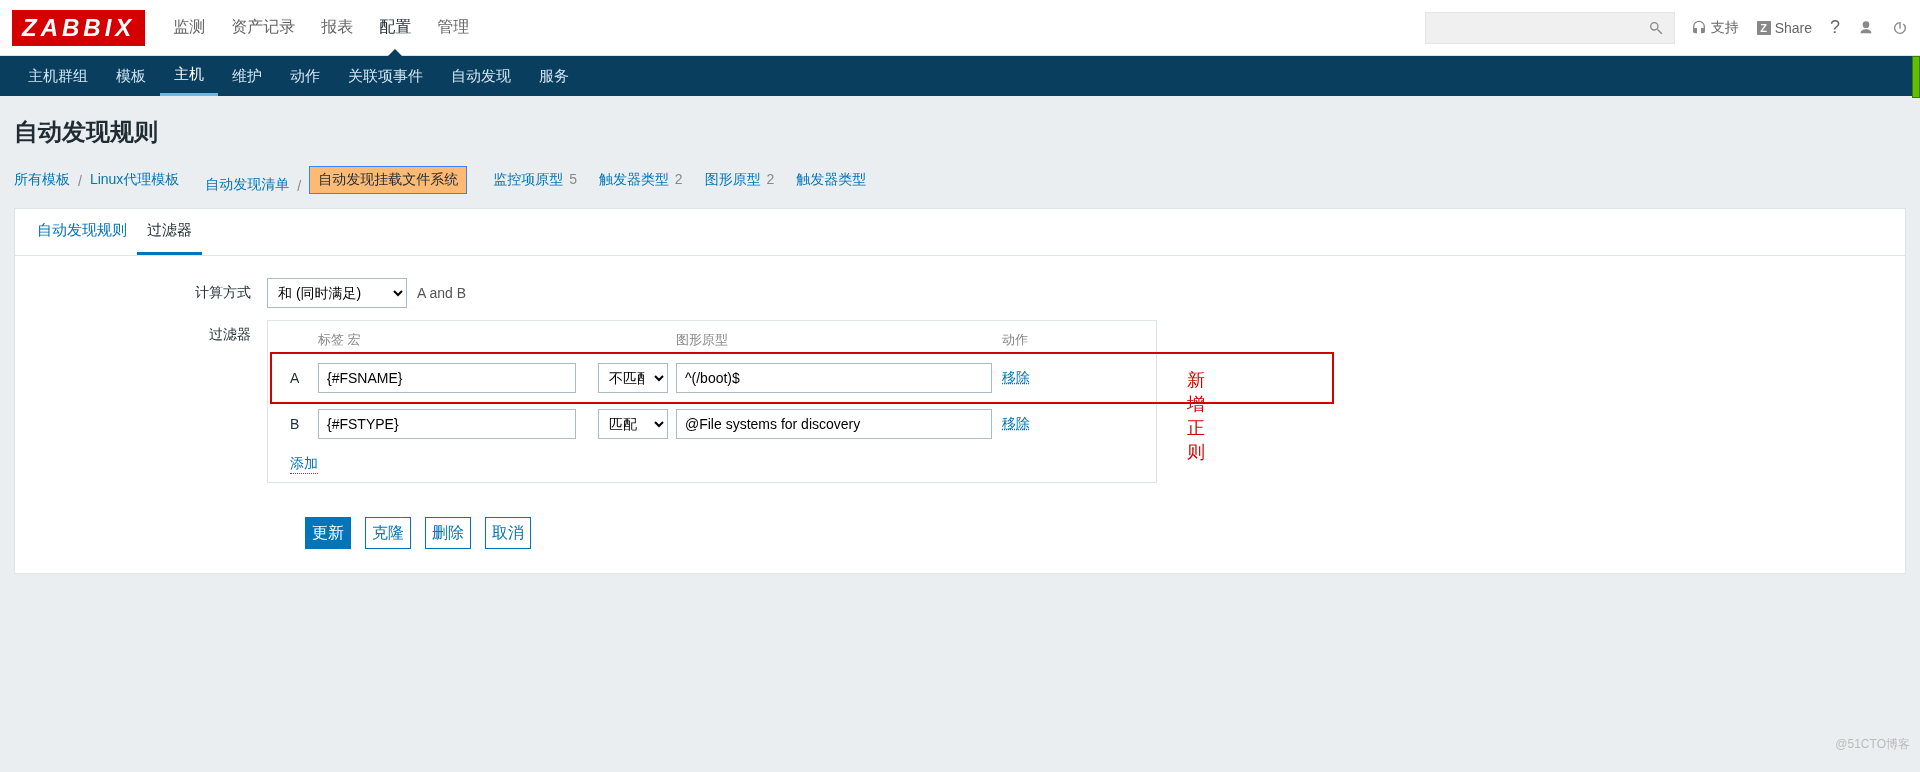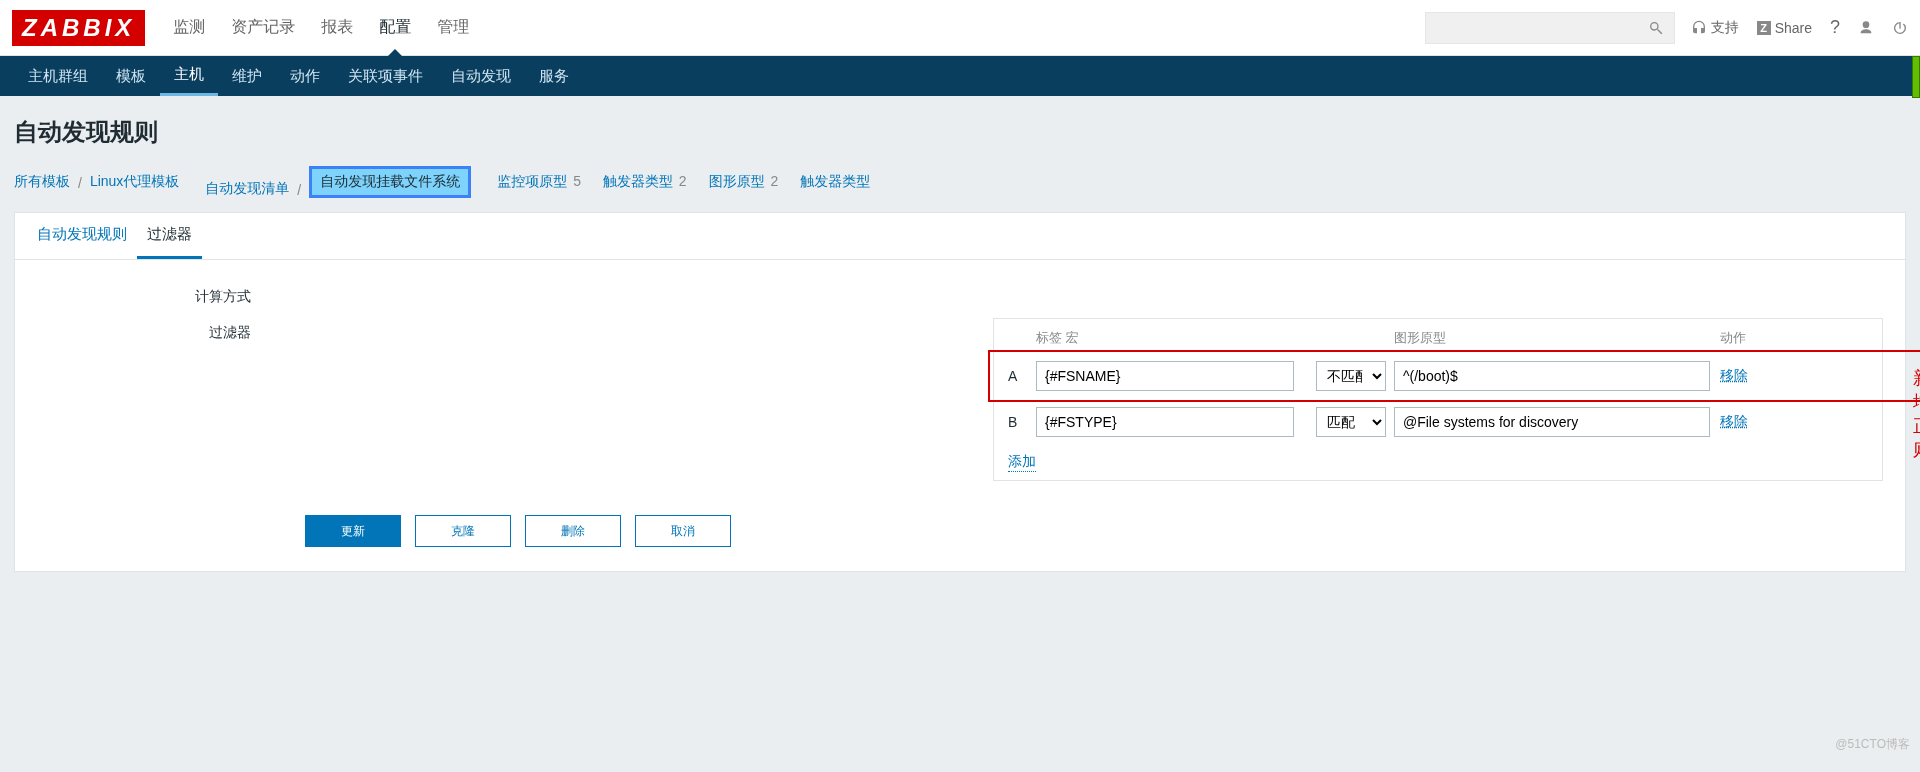--- a/index.html
+++ b/index.html
@@ -26,60 +26,60 @@
   .right-indicator { width:8px; height:42px; background:linear-gradient(#5fbf00,#5fbf00); border:1px solid #3a7a00; position:absolute; right:0; top:56px; }
 
   
   .page-title-row { padding: 20px 14px 10px; }
   .page-title { font-size: 24px; color:#1f2c33; }
 
   
   .context-row { padding: 8px 14px; display:flex; flex-wrap:wrap; align-items:center; gap: 10px; font-size:14px; }
   .bc-link { color:#0275b8; cursor:pointer; }
   .bc-sep { color:#888; }
-  .bc-current { background:#7dd3fc; border:3px solid #3b82f6; padding:4px 8px; }
+  .bc-current { background:#fdba74; border:1px solid #3b82f6; padding:4px 8px; }
   .bc-item { color:#0275b8; cursor:pointer; }
   .bc-count { color:#888; margin-left:2px; }
   .bc-leftgroup { display:flex; align-items:flex-end; gap:8px; margin-right:16px;}
   .bc-rightgroup { display:flex; align-items:center; gap:22px; }
 
   
   .card { background:#fff; border:1px solid #dfe4e7; margin: 6px 14px 14px; padding:0 0 24px; }
   .tabs { display:flex; border-bottom:1px solid #dfe4e7; padding: 0 12px; }
   .tab { padding:12px 10px; cursor:pointer; color:#0275b8; font-size:15px; }
   .tab.active { color:#1f2c33; border-bottom:3px solid #0275b8; }
 
   .form-area { padding: 22px 22px 0; }
-  .form-row { display:flex; align-items:flex-start; margin-bottom:12px;justify-content:space-between; }
+  .form-row { display:flex; align-items:flex-start; margin-bottom:12px; }
   .form-label { width: 230px; text-align:right; padding-right:16px; padding-top:6px; color:#1f2c33; font-size:14px;}
   .form-field { flex:1; display:flex; align-items:center; gap:10px; }
   select { height:30px; border:1px solid #acbbc2; background:#fff; padding:0 6px; font-size:14px; min-width:140px;}
   .hint { color:#555; font-size:14px; }
 
-  .filter-table { border:1px solid #dfe4e7; width: 890px; }
+  .filter-table { border:1px solid #dfe4e7; width: 890px; padding-left: 8px; }
   .filter-header { display:flex; padding:10px 14px 6px; color:#888; font-size:13px; }
   .col-label { width:28px; }
   .col-macro { width:280px; }
   .col-op { width:78px; }
   .col-regex { width:326px; }
   .col-action { width:60px; }
   .filter-row { display:flex; align-items:center; padding:8px 14px; gap:0; position:relative;}
   .filter-row .col-label { color:#1f2c33; font-size:14px; }
   .filter-row input[type=text] { height:30px; border:1px solid #acbbc2; padding:0 8px; width:100%; font-size:14px;}
   .filter-row .col-macro input { width: 258px; }
   .filter-row .col-op select { width:70px; min-width:70px;}
   .filter-row .col-regex input { width:316px; }
   .action-link { color:#0275b8; text-decoration:underline dotted; cursor:pointer; font-size:14px;}
   .dotted-link { color:#0275b8; border-bottom:1px dotted #0275b8; cursor:pointer; font-size:14px; display:inline-block; margin:8px 14px;}
 
   .highlight-box { position:absolute; left:-6px; right:-178px; top:-3px; bottom:-3px; border:2px solid #d40000; pointer-events:none; }
   .annotation { color:#d40000; font-size:18px; position:absolute; }
 
   .buttons { display:flex; gap:14px; padding: 22px 0 0 268px; }
-  .btn { height:32px; padding:0 35px; border:1px solid #0275b8; background:#fff; color:#0275b8; font-size:12px; cursor:pointer; }
+  .btn { height:32px; padding:0 6px; border:1px solid #0275b8; background:#fff; color:#0275b8; font-size:16px; cursor:pointer; }
   .btn.primary { background:#0275b8; color:#fff; }
 
   .watermark { position:absolute; right:10px; bottom:19px; color:#bbb; font-size:12px; }
 
   .icon-svg { width:16px; height:16px; fill:#888; }
 </style>
 </head>
 <body>
 
 <div class="header">
@@ -171,20 +171,24 @@
 
 <div class="card">
   <div class="tabs">
     <div class="tab">自动发现规则</div>
     <div class="tab active">过滤器</div>
   </div>
 
   <div class="form-area">
     <div class="form-row">
       <div class="form-label">计算方式</div>
+      <div class="form-field">
+        <select><option>和 (同时满足)</option></select>
+        <span class="hint">A and B</span>
+      </div>
     </div>
 
     <div class="form-row" style="align-items:flex-start;">
       <div class="form-label">过滤器</div>
       <div style="position:relative;">
         <div class="filter-table">
           <div class="filter-header">
             <div class="col-label"></div>
             <div class="col-macro">标签 宏</div>
             <div class="col-op"></div>

